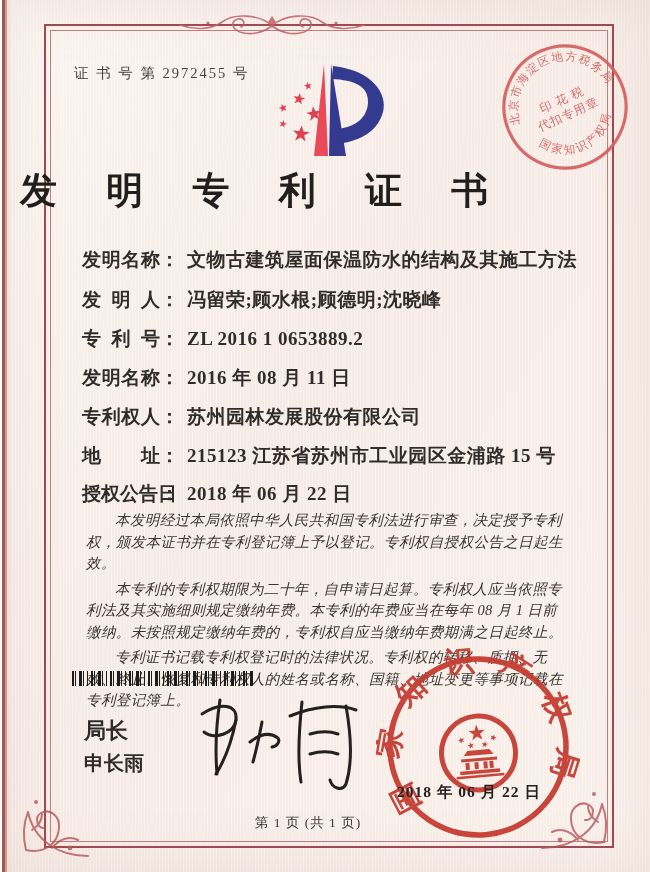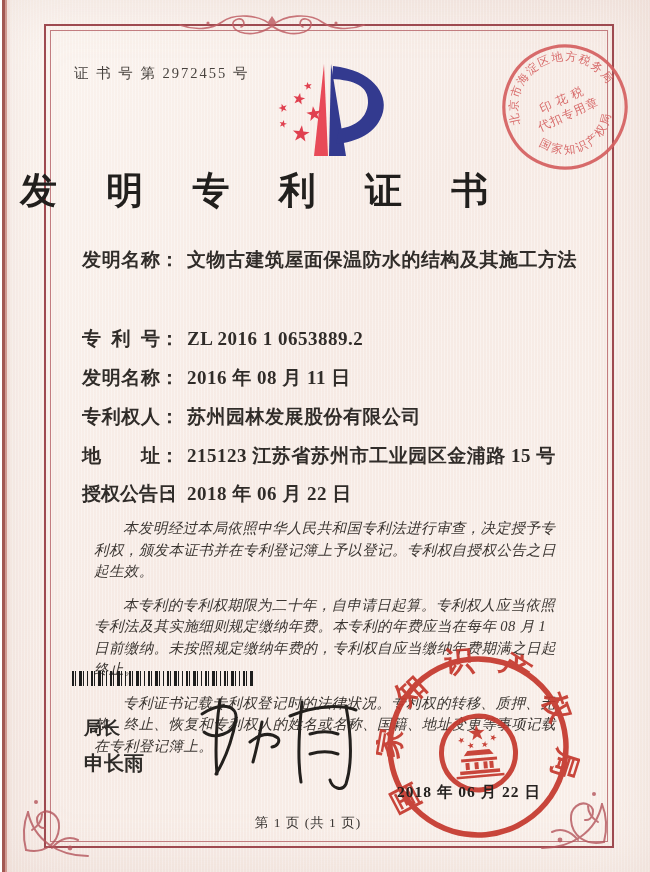--- a/index.html
+++ b/index.html
@@ -55,31 +55,31 @@
     text-align:justify;text-align-last:justify;
   }
   .fcolon{margin:0 2px 0 0;}
   .fvalue{margin-left:6px;letter-spacing:.5px;}
   .pair2{position:absolute;left:248px;top:0;white-space:nowrap;}
   .paragraphs{
     position:absolute;left:82px;top:506px;width:494px;
     font-size:14.5px;line-height:21.5px;color:#3a3531;
     font-style:italic;letter-spacing:.4px;
   }
-  .paragraphs p{margin:12px;text-indent:2em;}
+  .paragraphs p{margin:4px;text-indent:2em;}
   .barcode{
     position:absolute;left:72px;top:671px;width:181px;height:15px;
     background:repeating-linear-gradient(90deg,
       #1d1d1d 0 2px, transparent 2px 3px,
       #1d1d1d 3px 4px, transparent 4px 7px,
       #1d1d1d 7px 10px, transparent 10px 11px,
       #1d1d1d 11px 12px, transparent 12px 15px,
       #1d1d1d 15px 16px, transparent 16px 19px);
   }
-  .director-title{position:absolute;left:84px;top:716px;font-size:18px;font-weight:600;}
+  .director-title{position:absolute;left:84px;top:716px;font-size:22px;font-weight:600;}
   .director-name{position:absolute;left:84px;top:750px;font-size:20px;font-weight:600;}
   .signature{position:absolute;left:186px;top:678px;}
   .seal{position:absolute;left:376px;top:645px;opacity:.93;}
   .seal-date{
     position:absolute;left:397px;top:782px;z-index:5;
     font-size:15.5px;font-weight:600;color:#24211f;letter-spacing:1px;
   }
   .footer{
     position:absolute;left:0;top:814px;width:616px;text-align:center;
     font-size:13.5px;color:#3c3835;letter-spacing:1px;
@@ -170,20 +170,23 @@
       </text>
       <text x="0" y="-4" text-anchor="middle" font-size="12" letter-spacing="1">印 花 税</text>
       <text x="0" y="12" text-anchor="middle" font-size="12" letter-spacing="1">代扣专用章</text>
     </g>
   </svg>
 
   <div class="title">发 明 专 利 证 书</div>
 
   <div class="field-row" style="top:247px">
     <span class="flabel">发明名称</span><span class="fcolon">：</span><span class="fvalue">文物古建筑屋面保温防水的结构及其施工方法</span>
+  </div>
+  <div class="field-row" style="top:287px">
+    <span class="flabel">发明人</span><span class="fcolon">：</span><span class="fvalue">冯留荣;顾水根;顾德明;沈晓峰</span>
   </div>
   <div class="field-row" style="top:326px">
     <span class="flabel">专利号</span><span class="fcolon">：</span><span class="fvalue">ZL 2016 1 0653889.2</span>
   </div>
   <div class="field-row" style="top:365px">
     <span class="flabel">发明名称</span><span class="fcolon">：</span><span class="fvalue">2016 年 08 月 11 日</span>
   </div>
   <div class="field-row" style="top:404px">
     <span class="flabel">专利权人</span><span class="fcolon">：</span><span class="fvalue">苏州园林发展股份有限公司</span>
   </div>

